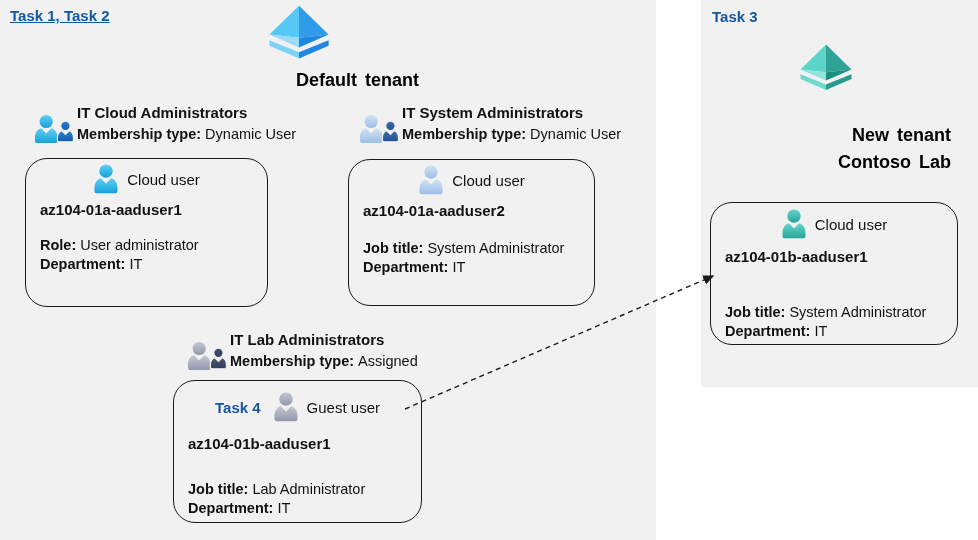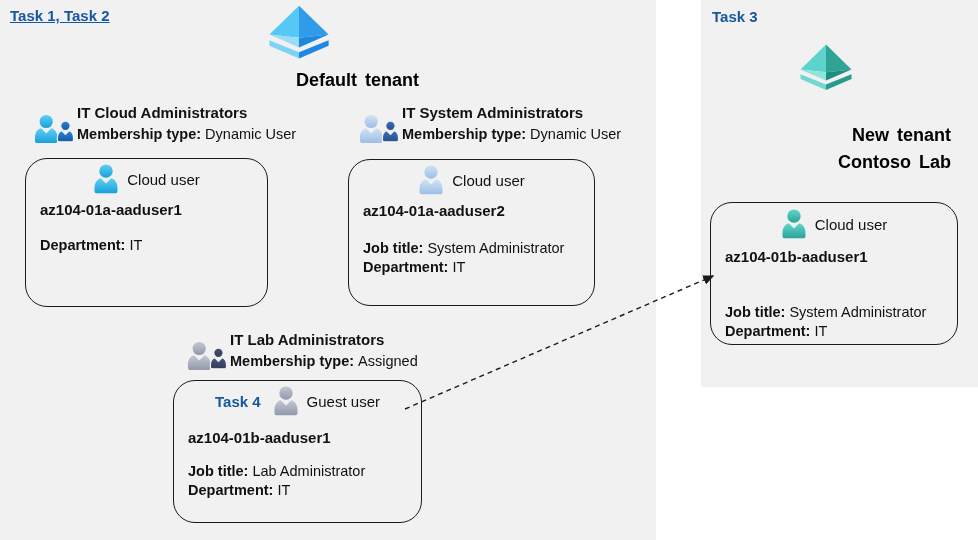--- a/index.html
+++ b/index.html
@@ -108,20 +108,23 @@
         </linearGradient>
           </defs>
         <circle cx="12" cy="7.6" r="6.3" fill="url(#p1)"></circle>
         <path d="M7.1,14.2 L12,19.2 L16.9,14.2 C20.6,15.2 22.8,18.6 22.8,23.6 L22.8,26.2 C22.8,27.6 21.9,28.4 20.4,28.4 L3.6,28.4 C2.1,28.4 1.2,27.6 1.2,26.2 L1.2,23.6 C1.2,18.6 3.4,15.2 7.1,14.2 Z" fill="url(#p1)"></path>
       </svg>
       <span>Cloud user</span>
     </div>
     <div class="username" style="margin-top:6px;">az104-01a-aaduser1</div>
     <div class="details" style="margin-top:18px;">
       <div class="kv">
+        <b>Role:</b><span class="v">User administrator</span>
+      </div>
+      <div class="kv">
         <b>Department:</b><span class="v">IT</span>
       </div>
     </div>
   </div>
 
   <div class="card" style="left:348px;top:159px;width:247px;height:147px;">
     <div class="card-header" style="margin-top:4px;">
       <svg width="26" height="32" viewBox="0 0 24 30">
         <defs>
             <linearGradient id="p2" x1="0" y1="0" x2="0" y2="1">
@@ -164,36 +167,36 @@
     </svg>
     <div>
       <div class="group-name">IT Lab Administrators</div>
       <div class="group-line kv">
         <b>Membership type:</b><span class="v">Assigned</span>
       </div>
     </div>
   </div>
 
   <div class="card" style="left:173px;top:380px;width:249px;height:143px;">
-    <div class="card-header" style="margin-top:4px;">
+    <div class="card-header" style="margin-top:10px;">
       <span class="task4">Task 4</span>
       <svg width="26" height="32" viewBox="0 0 24 30">
         <defs>
             <linearGradient id="p3" x1="0" y1="0" x2="0" y2="1">
           <stop offset="0" stop-color="#c5c8d2"></stop>
               <stop offset="1" stop-color="#9298ab"></stop>
         </linearGradient>
           </defs>
         <circle cx="12" cy="7.6" r="6.3" fill="url(#p3)"></circle>
         <path d="M7.1,14.2 L12,19.2 L16.9,14.2 C20.6,15.2 22.8,18.6 22.8,23.6 L22.8,26.2 C22.8,27.6 21.9,28.4 20.4,28.4 L3.6,28.4 C2.1,28.4 1.2,27.6 1.2,26.2 L1.2,23.6 C1.2,18.6 3.4,15.2 7.1,14.2 Z" fill="url(#p3)"></path>
       </svg>
       <span>Guest user</span>
     </div>
     <div class="username" style="margin-top:12px;">az104-01b-aaduser1</div>
-    <div class="details" style="margin-top:16px;">
+    <div class="details" style="margin-top:28px;">
       <div class="kv">
         <b>Job title:</b><span class="v">Lab Administrator</span>
       </div>
       <div class="kv">
         <b>Department:</b><span class="v">IT</span>
       </div>
     </div>
   </div>
 
   <div class="task-label" style="left:712px;top:8px;">Task 3</div>

